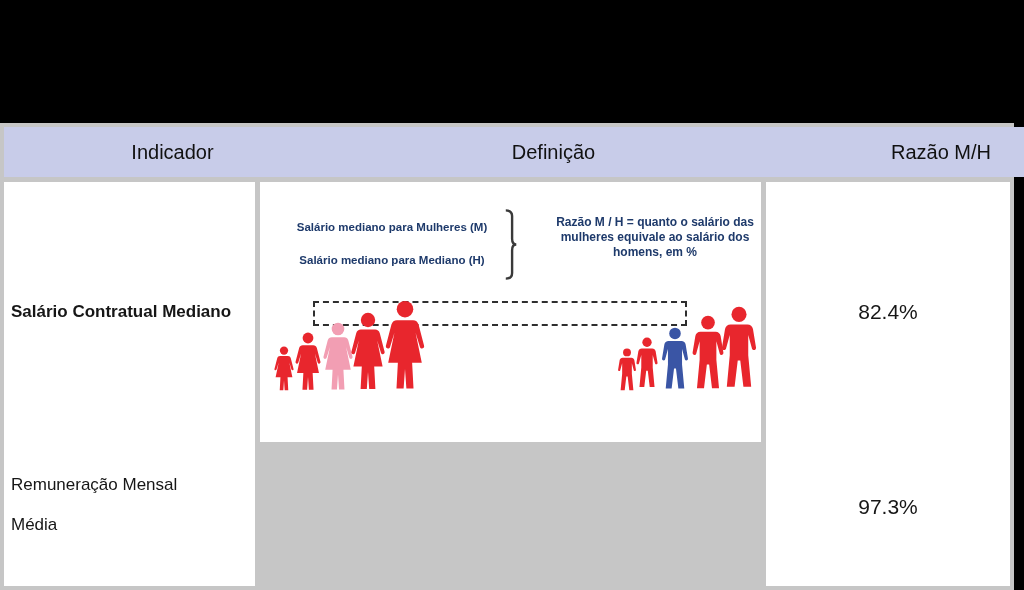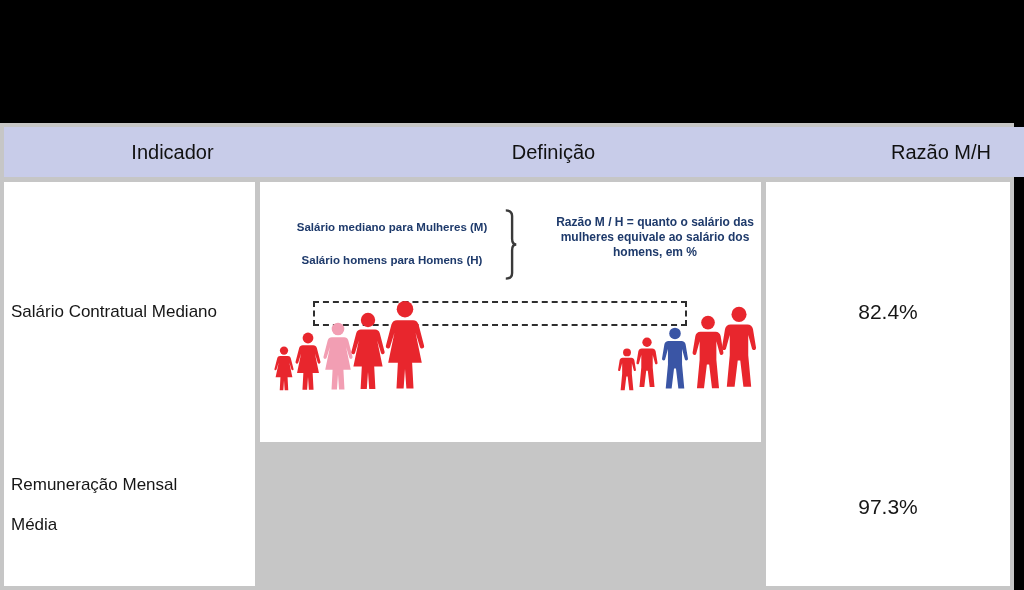--- a/index.html
+++ b/index.html
@@ -19,21 +19,21 @@
   .h2{left:260px;top:4px;width:501px;height:50px;}
   .h3{left:766px;top:4px;width:264px;height:50px;}
 
   .r1{top:59px;height:260px;}
   .r2{top:304px;height:159px;}
   .c1{left:4px;width:251px;}
   .c2{left:260px;width:501px;}
   .c3{left:766px;width:244px;}
 
   .ind-cell{display:flex;align-items:center;padding-left:7px;box-sizing:border-box;
-            font-size:17px;color:#161616;}
+            font-size:17px;color:#161616;font-weight:bold;}
   .ratio-cell{display:flex;align-items:center;justify-content:center;font-size:21px;color:#161616;}
 
   .ind2-line{position:absolute;left:7px;font-size:17px;color:#161616;}
   .ind2-a{top:48px;}
   .ind2-b{top:88px;}
 
   .navy{color:var(--navy-text);font-weight:bold;}
 
   
   .def1{position:relative;overflow:hidden;}
@@ -74,21 +74,21 @@
     <span>Razão M/H</span>
   </div>
 
   <div class="cell r1 c1 ind-cell">
     <span>Salário Contratual Mediano</span>
   </div>
 
   <div class="cell r1 c2 def1">
     <div class="pair navy">
       <div class="l1">Salário mediano para Mulheres (M)</div>
-      <div>Salário homens para Homens (H)</div>
+      <div>Salário mediano para Mediano (H)</div>
     </div>
     <svg class="brace1" viewBox="0 0 20 100" preserveAspectRatio="none">
       <path d="M4,2 Q13,2 13,10 L13,42 Q13,50 19,50 Q13,50 13,58 L13,90 Q13,98 4,98" fill="none" stroke="#3a3a3a" stroke-width="2.4" vector-effect="non-scaling-stroke"></path>
     </svg>
     <div class="note1 navy">Razão M / H = quanto o salário das mulheres equivale ao salário dos homens, em %</div>
 
     <div class="dashed-box"></div>
 
     <svg class="fig" style="left:10px;width:28px;height:46px">
         <use href="#woman" class="fill-red"></use>

